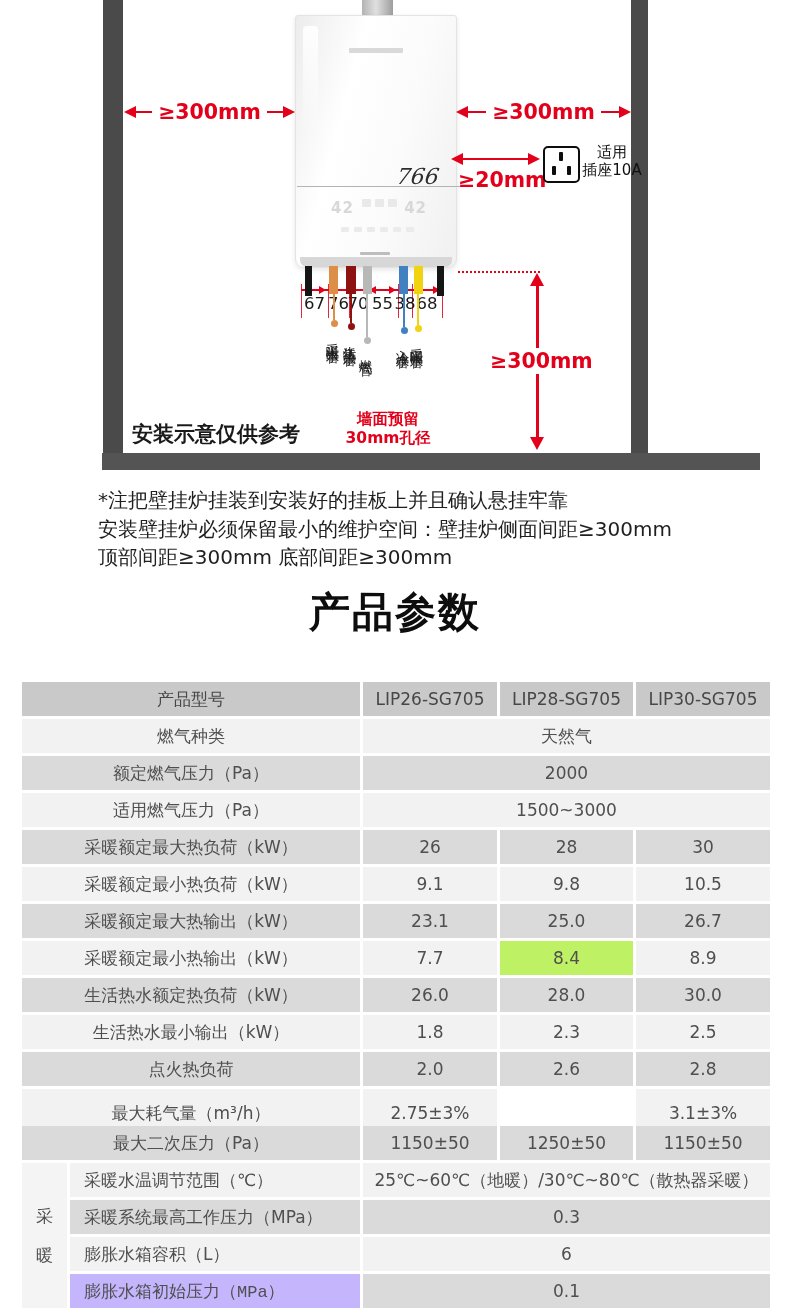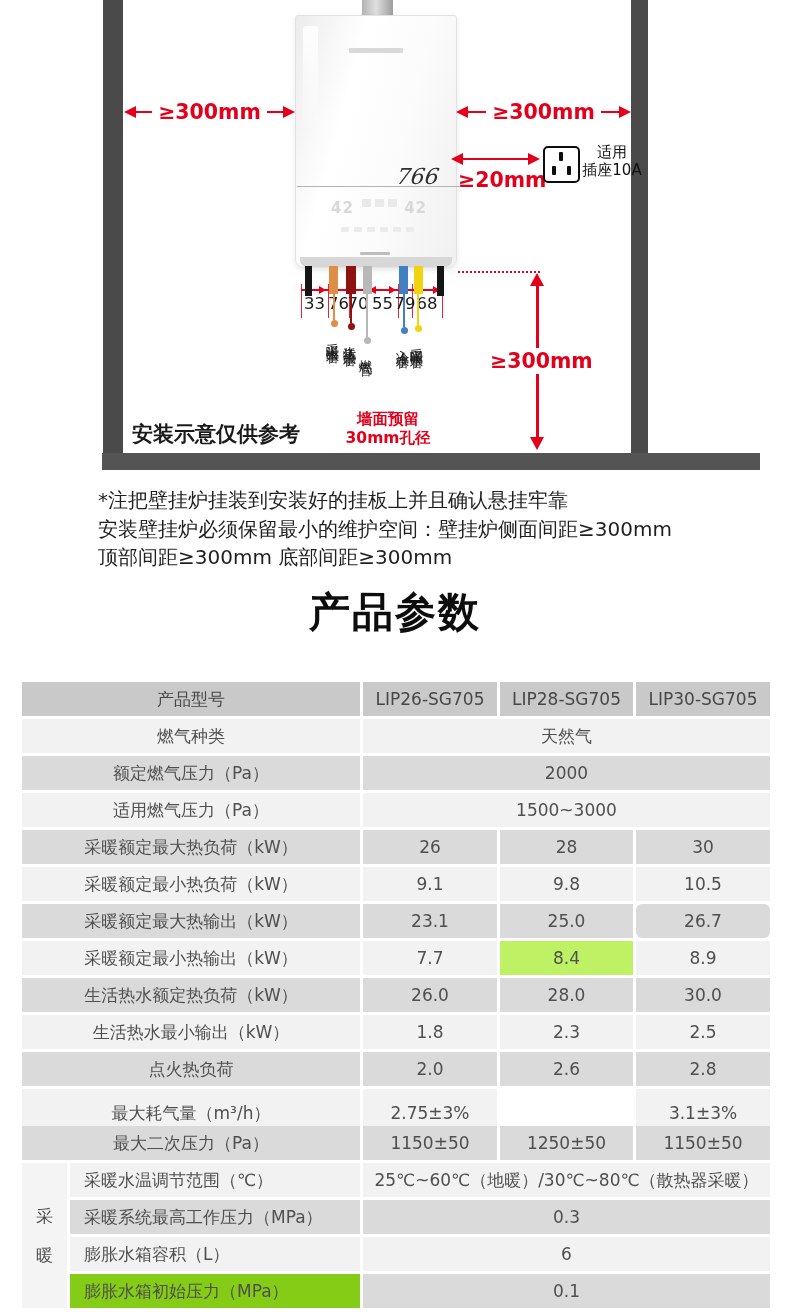--- a/index.html
+++ b/index.html
@@ -149,25 +149,25 @@
         <div class="abs seg-ah-r" style="left: 389px; top: 286px;"></div>
         <div class="abs seg-ah-l" style="left: 414px; top: 286px;"></div>
         <div class="abs seg-ah-r" style="left: 433px; top: 286px;"></div>
         <div class="abs" style="left: 305px; top: 266px; width: 7px; height: 30px; background: rgb(21, 21, 21);"></div>
         <div class="abs" style="left: 329px; top: 266px; width: 9px; height: 28px; background: rgb(221, 143, 71);"></div>
         <div class="abs" style="left: 346px; top: 266px; width: 10px; height: 28px; background: rgb(142, 19, 16);"></div>
         <div class="abs" style="left: 363px; top: 266px; width: 9px; height: 28px; background: rgb(184, 184, 184);"></div>
         <div class="abs" style="left: 399px; top: 266px; width: 9px; height: 28px; background: rgb(65, 129, 194);"></div>
         <div class="abs" style="left: 414px; top: 266px; width: 9px; height: 28px; background: rgb(240, 212, 17);"></div>
         <div class="abs" style="left: 437px; top: 266px; width: 7px; height: 30px; background: rgb(21, 21, 21);"></div>
-        <div class="abs pipe-num" style="left: 299.5px; top: 294px; width: 30px;">33</div>
+        <div class="abs pipe-num" style="left: 299.5px; top: 294px; width: 30px;">67</div>
         <div class="abs pipe-num" style="left: 323.5px; top: 294px; width: 30px;">76</div>
         <div class="abs pipe-num" style="left: 343px; top: 294px; width: 30px;">70</div>
         <div class="abs pipe-num" style="left: 367.5px; top: 294px; width: 30px;">55</div>
-        <div class="abs pipe-num" style="left: 390px; top: 294px; width: 30px;">79</div>
+        <div class="abs pipe-num" style="left: 390px; top: 294px; width: 30px;">38</div>
         <div class="abs pipe-num" style="left: 412px; top: 294px; width: 30px;">68</div>
         <div class="abs" style="left: 333.2px; top: 294px; width: 1.6px; height: 26px; background: rgb(221, 143, 71);"></div>
         <div class="abs dot" style="left: 330.5px; top: 320px; background: rgb(221, 143, 71);"></div>
         <div class="abs pipe-label" style="left: 324px; top: 332px;">采暖出水管</div>
         <div class="abs" style="left: 350.2px; top: 294px; width: 1.6px; height: 29px; background: rgb(142, 19, 16);"></div>
         <div class="abs dot" style="left: 347.5px; top: 323px; background: rgb(142, 19, 16);"></div>
         <div class="abs pipe-label" style="left: 341px; top: 335px;">生活热水管</div>
         <div class="abs" style="left: 366.2px; top: 294px; width: 1.6px; height: 43px; background: rgb(184, 184, 184);"></div>
         <div class="abs dot" style="left: 363.5px; top: 337px; background: rgb(184, 184, 184);"></div>
         <div class="abs pipe-label" style="left: 357px; top: 349px;">燃气管</div>
@@ -230,21 +230,21 @@
       <div class="t-row" style="grid-template-columns: 338px 134px 133px 134px;">
         <div class="t-cell" style="background: rgb(242, 242, 242);">采暖额定最小热负荷（kW）</div>
         <div class="t-cell" style="background: rgb(242, 242, 242);">9.1</div>
         <div class="t-cell" style="background: rgb(242, 242, 242);">9.8</div>
         <div class="t-cell" style="background: rgb(242, 242, 242);">10.5</div>
       </div>
       <div class="t-row" style="grid-template-columns: 338px 134px 133px 134px;">
         <div class="t-cell" style="background: rgb(218, 218, 218);">采暖额定最大热输出（kW）</div>
         <div class="t-cell" style="background: rgb(218, 218, 218);">23.1</div>
         <div class="t-cell" style="background: rgb(218, 218, 218);">25.0</div>
-        <div class="t-cell" style="background: rgb(218, 218, 218); border-radius: 6px;">26.7</div>
+        <div class="t-cell" style="background: rgb(218, 218, 218);">26.7</div>
       </div>
       <div class="t-row" style="grid-template-columns: 338px 134px 133px 134px;">
         <div class="t-cell" style="background: rgb(242, 242, 242);">采暖额定最小热输出（kW）</div>
         <div class="t-cell" style="background: rgb(242, 242, 242);">7.7</div>
         <div class="t-cell" style="background: #bef264;">8.4</div>
         <div class="t-cell" style="background: rgb(242, 242, 242);">8.9</div>
       </div>
       <div class="t-row" style="grid-template-columns: 338px 134px 133px 134px;">
         <div class="t-cell" style="background: rgb(218, 218, 218);">生活热水额定热负荷（kW）</div>
         <div class="t-cell" style="background: rgb(218, 218, 218);">26.0</div>
@@ -285,21 +285,21 @@
         <div class="t-cell left" style="background: rgb(218, 218, 218);">采暖系统最高工作压力（MPa）</div>
         <div class="t-cell" style="background: rgb(218, 218, 218);">0.3</div>
       </div>
       <div class="t-row" style="grid-template-columns: 45px 290px 407px;">
         <div class="t-cell" style="background: transparent;"></div>
         <div class="t-cell left" style="background: rgb(242, 242, 242);">膨胀水箱容积（L）</div>
         <div class="t-cell" style="background: rgb(242, 242, 242);">6</div>
       </div>
       <div class="t-row" style="grid-template-columns: 45px 290px 407px;">
         <div class="t-cell" style="background: transparent;"></div>
-        <div class="t-cell left" style="background: #84cc16;">膨胀水箱初始压力（MPa）</div>
+        <div class="t-cell left" style="background: #c4b5fd; font-family: Liberation Mono, monospace;">膨胀水箱初始压力（MPa）</div>
         <div class="t-cell" style="background: rgb(218, 218, 218);">0.1</div>
       </div>
       <div class="group-merged" style="top: 481px; height: 145px;">
         <span>采</span>
         <span>暖</span>
       </div>
     </div>
 
 </div>
 

